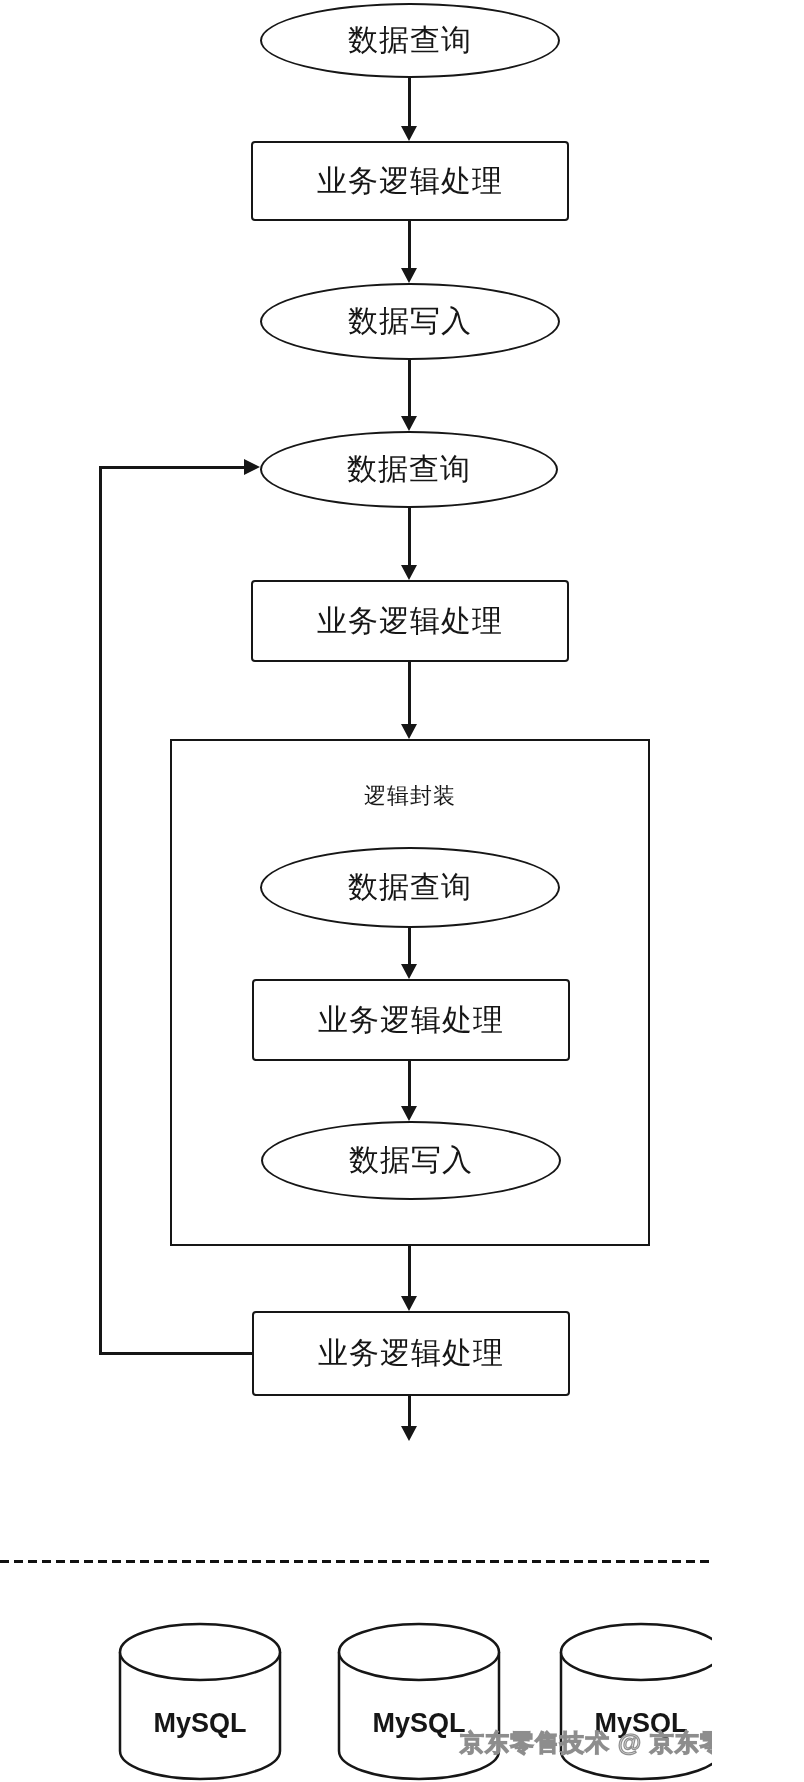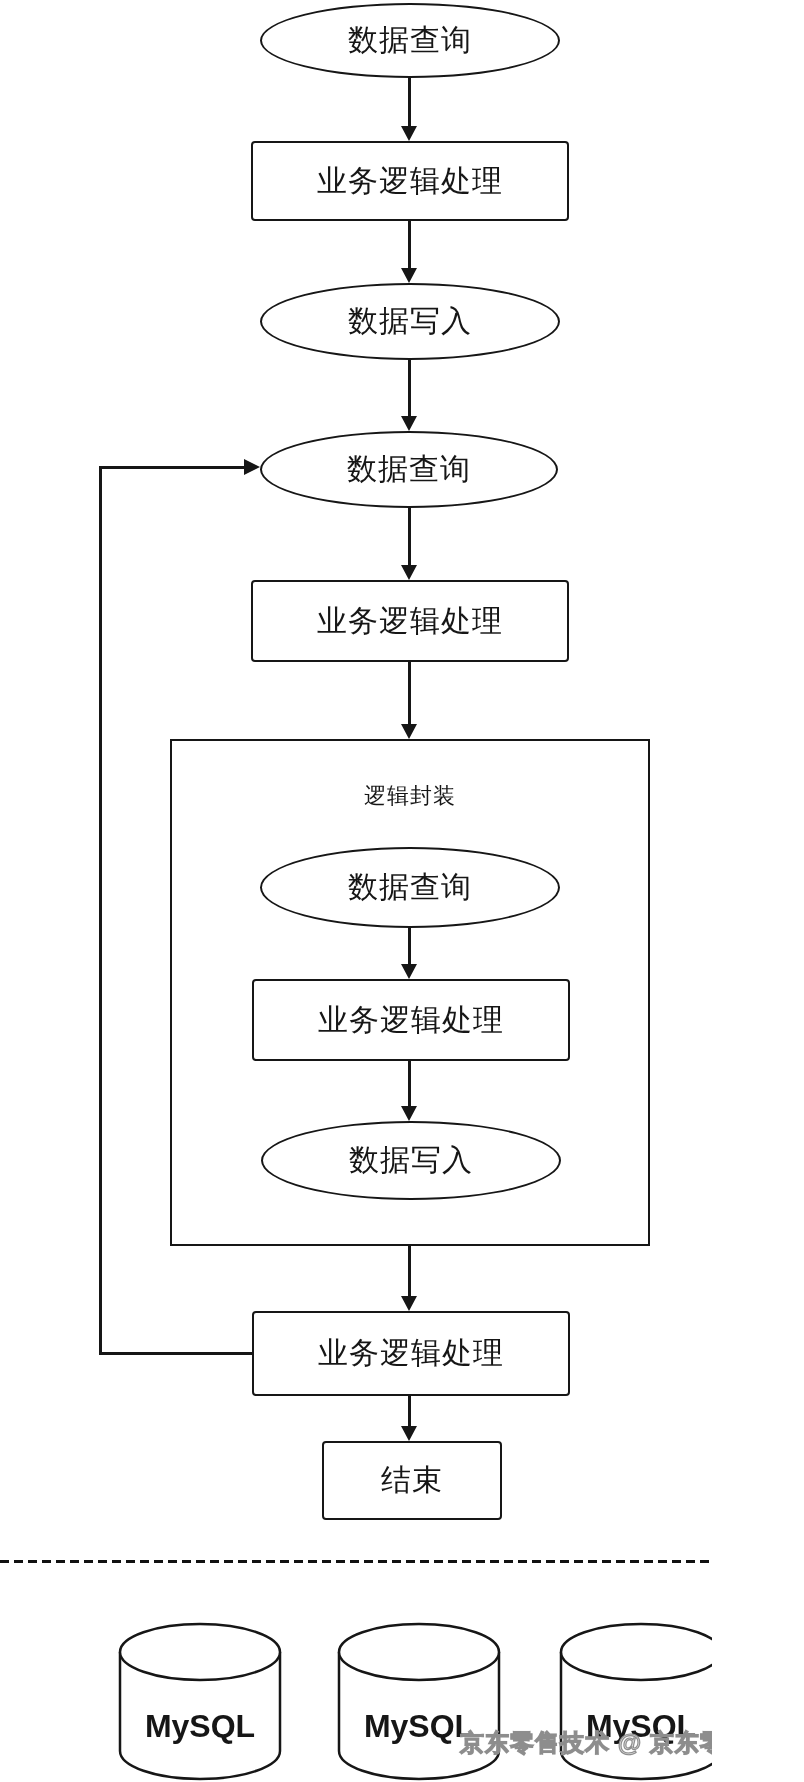--- a/index.html
+++ b/index.html
@@ -63,21 +63,21 @@
     width: 804px; height: 3px;
     background: repeating-linear-gradient(90deg, #111 0 9px, transparent 9px 14px);
     z-index: 2;
   }
   .cylinder { position: absolute; width: 166px; height: 160px; z-index: 2; }
   .db-label {
     position: absolute;
     width: 166px;
     top: 1708px;
     text-align: center;
-    font-size: 32px;
+    font-size: 27px;
     font-weight: bold;
     color: #161616;
     z-index: 3;
   }
   .watermark {
     position: absolute;
     left: 460px; top: 1727px;
     width: 330px;
     font-size: 24px;
     font-weight: bold;
@@ -109,21 +109,20 @@
   </div>
 
   <div class="node ellipse" style="left:260px; top:847px;  width:300px; height:81px;">数据查询</div>
 
   <div class="node rrect" style="left:252px; top:979px;  width:318px; height:82px;">业务逻辑处理</div>
 
   <div class="node ellipse" style="left:261px; top:1121px; width:300px; height:79px;">数据写入</div>
 
   <div class="node rrect" style="left:252px; top:1311px; width:318px; height:85px;">业务逻辑处理</div>
 
-  <div class="node rrect" style="left:322px; top:1441px; width:180px; height:79px;">结束</div>
 
   <div class="vline" style="left:408px; top:78px;   height:49px;"></div>
   <div class="arrow-down" style="left:401px; top:126px;"></div>
 
   <div class="vline" style="left:408px; top:221px;  height:48px;"></div>
   <div class="arrow-down" style="left:401px; top:268px;"></div>
 
   <div class="vline" style="left:408px; top:360px;  height:57px;"></div>
   <div class="arrow-down" style="left:401px; top:416px;"></div>
 

